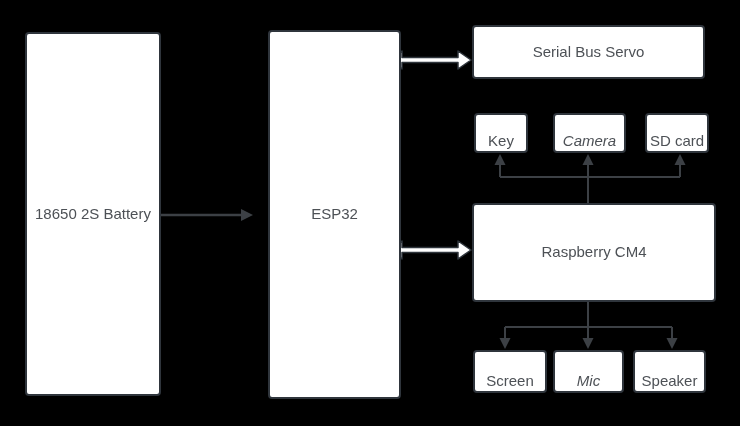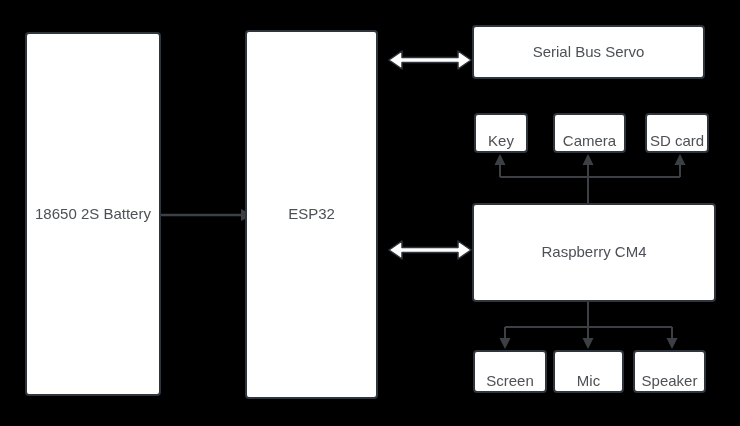--- a/index.html
+++ b/index.html
@@ -76,49 +76,49 @@
 
     <g>
       <polygon points="389,250 402,241 402,247.5 458,247.5 458,241 471,250 458,259 458,252.5 402,252.5 402,259" fill="#ffffff" stroke="#2f353c" stroke-width="1.5" stroke-linejoin="round"></polygon>
     </g>
   </svg>
 
   <div class="node big" style="left:25px;top:32px;width:136px;height:364px;">
     <span>18650 2S Battery</span>
   </div>
 
-  <div class="node big" style="left:245px;top:30px;width:133px;height:369px;justify-content:center;">
+  <div class="node big" style="left:268px;top:30px;width:133px;height:369px;justify-content:center;">
     <span>ESP32</span>
   </div>
 
   <div class="node big" style="left:472px;top:25px;width:233px;height:54px;">
     <span>Serial Bus Servo</span>
   </div>
 
   <div class="node small" style="left:474px;top:113px;width:54px;height:40px;">
     <span>Key</span>
   </div>
 
-  <div class="node small" style="left:553px;top:113px;width:73px;height:40px;">
+  <div class="node small" style="left:553px;top:113px;width:73px;height:40px;font-style:italic;">
     <span>Camera</span>
   </div>
 
   <div class="node small" style="left:645px;top:113px;width:64px;height:40px;">
     <span>SD card</span>
   </div>
 
   <div class="node big" style="left:472px;top:203px;width:244px;height:99px;">
     <span>Raspberry CM4</span>
   </div>
 
   <div class="node small" style="left:473px;top:350px;width:74px;height:43px;">
     <span>Screen</span>
   </div>
 
-  <div class="node small" style="left:553px;top:350px;width:71px;height:43px;">
+  <div class="node small" style="left:553px;top:350px;width:71px;height:43px;font-style:italic;">
     <span>Mic</span>
   </div>
 
   <div class="node small" style="left:633px;top:350px;width:73px;height:43px;">
     <span>Speaker</span>
   </div>
 
 </div>
 
 </body></html>

